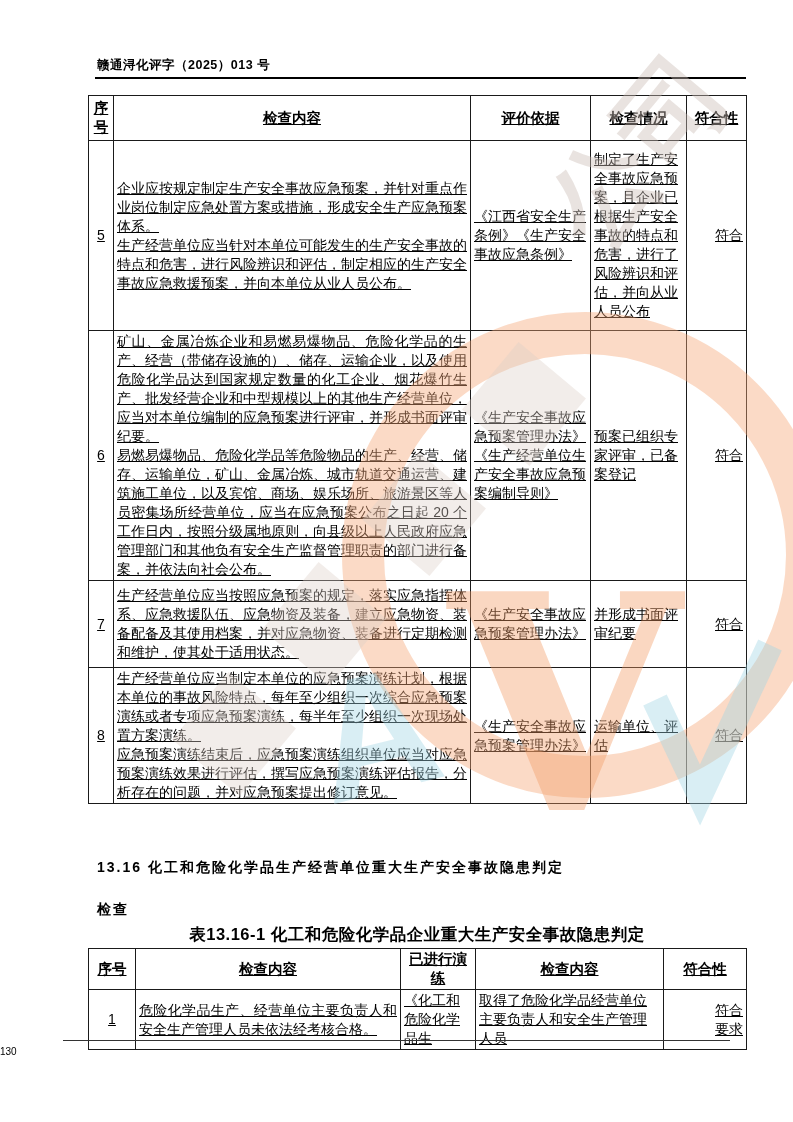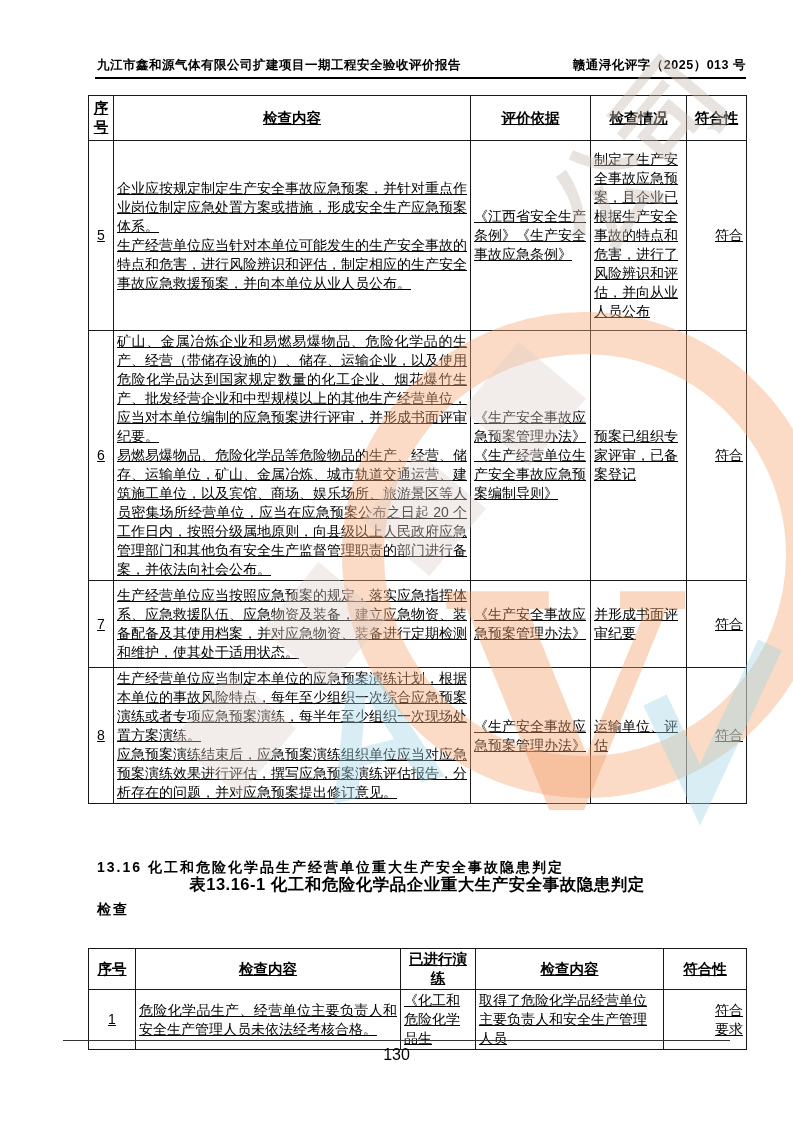--- a/index.html
+++ b/index.html
@@ -30,42 +30,41 @@
   td.situation{text-align:left;white-space:pre-line;}
   td.conf{text-align:right;white-space:pre-line;}
   
   .sec-heading{
     position:absolute;left:97px;top:846px;width:655px;
     font-family:Liberation Sans, sans-serif;
     font-weight:bold;font-size:14px;line-height:42px;letter-spacing:2px;
     white-space:pre-line;
   }
   .tbl-title{
-    position:absolute;left:88px;top:874px;width:658px;
+    position:absolute;left:88px;top:924px;width:658px;
     text-align:center;font-weight:bold;font-size:16.5px;letter-spacing:.5px;
   }
   
   .ftr-rule{
     position:absolute;top:1040px;left:63px;width:667px;height:0;
     border-top:1.5px solid #333;
   }
   .page-num{
     position:absolute;top:1046px;left:0;width:793px;
-    text-align:center;font-size:16px;
+    text-align:left;font-size:10px;
   }
   
   .wm{
     position:absolute;inset:0;z-index:6;pointer-events:none;
   }
 </style>
 </head>
 <body>
 
 <div class="hdr">
-  <span>九江市鑫和源气体有限公司扩建项目一期工程安全验收评价报告</span>
   <span>赣通浔化评字（2025）013 号</span>
 </div>
 <div class="hdr-rule"></div>
 
 <table class="t1">
   <colgroup>
     <col style="width:25px">
       <col style="width:357px">
       <col style="width:120px">
       <col style="width:96px">

